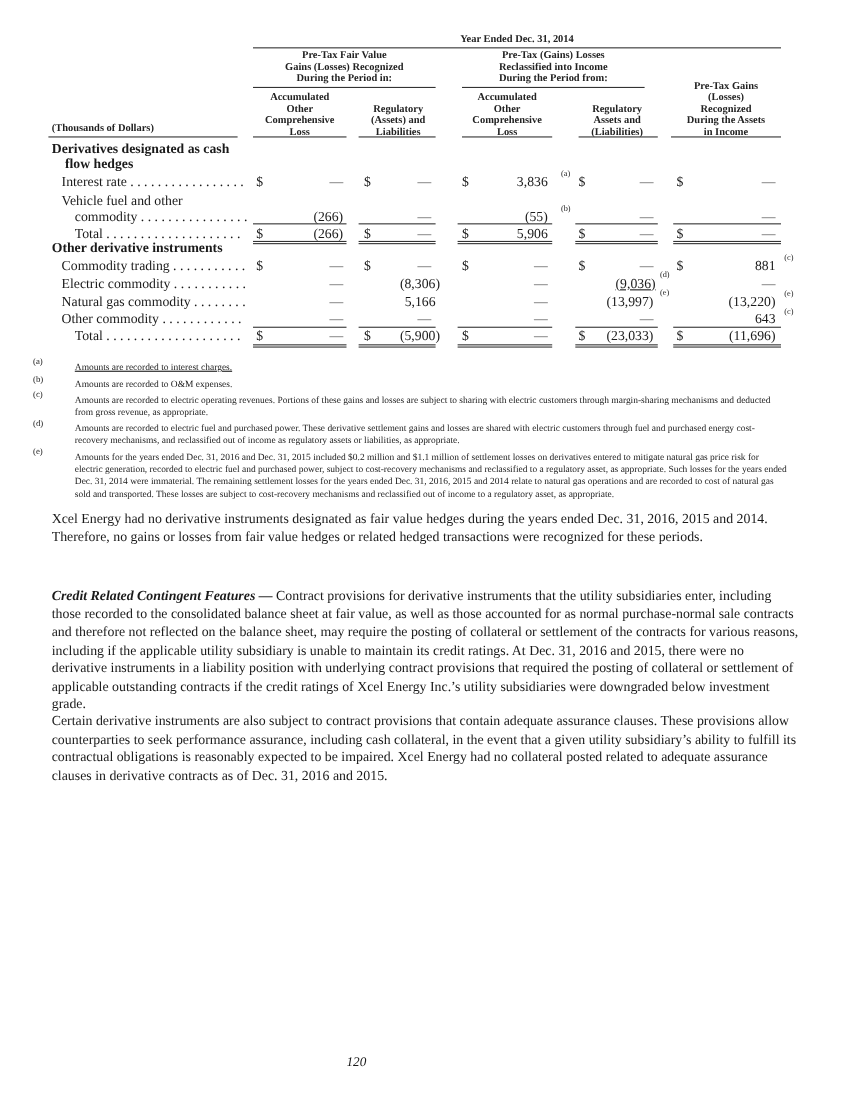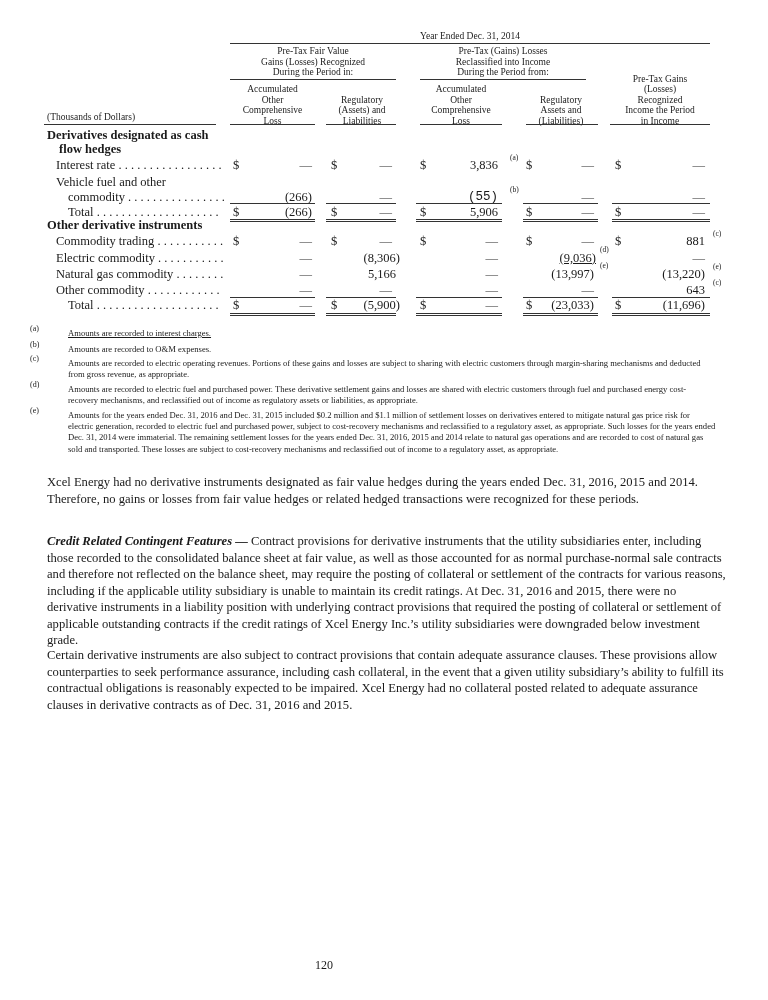--- a/index.html
+++ b/index.html
@@ -4,21 +4,21 @@
   <style>
     html, body { margin: 0; padding: 0; background: #ffffff; }
     body {
       width: 768px; height: 1000px; position: relative; overflow: hidden;
       font-family: "Liberation Serif", "DejaVu Serif", serif;
       color: #1a1a1a;
     }
     .page { position: absolute; left: 0; top: 0; width: 768px; height: 1000px; }
 
     
-    .hdr { position: absolute; font-weight: normal; font-size: 9.5px; line-height: 10.5px; text-align: center; color: #222; }
+    .hdr { position: absolute; font-weight: bold; font-size: 9.5px; line-height: 10.5px; text-align: center; color: #222; }
     .rule { position: absolute; height: 0; border-top: 1.6px solid #333; }
     .rule.thin { border-top-width: 1px; }
     .rule.dbl { border-top: 3px double #333; height: 0; }
 
     
     .row { position: absolute; left: 0; width: 764px; height: 16px; font-size: 12.5px; line-height: 16px; }
     .lbl { position: absolute; left: 56px; white-space: nowrap; }
     .lbl.indent2 { left: 68px; }
     .lbl.total { left: 68px; }
     .section { position: absolute; left: 47px; font-weight: bold; font-size: 12.5px; line-height: 14px; }
@@ -28,21 +28,21 @@
     .sup { position: absolute; font-size: 7.5px; line-height: 8px; }
 
     
     .fn-mark { position: absolute; left: 30px; font-size: 8px; line-height: 9px; }
     .fn-text { position: absolute; left: 68px; width: 648px; font-size: 8.6px; line-height: 11.2px; }
 
     
     .para { position: absolute; left: 47px; width: 680px; font-size: 12.6px; line-height: 16.5px; }
     .para .lead { font-weight: bold; font-style: italic; }
 
-    .page-num { position: absolute; left: 0; width: 648px; top: 958px; text-align: center; font-size: 12px; }
+    .page-num { position: absolute; left: 0; width: 648px; top: 958px; text-align: center; font-size: 12px; font-style: italic; }
   </style>
 </head>
 <body>
 
 <div class="page">
 
   <div class="hdr" style="left:230px;width:480px;top:31px;">Year Ended Dec. 31, 2014</div>
   <div class="rule" style="left:230px;width:480px;top:43px;"></div>
 
   <div class="hdr" style="left:230px;width:166px;top:46px;">
@@ -80,21 +80,21 @@
   </div>
   <div class="hdr" style="left:525px;width:72px;top:94.5px;">
     <div>Regulatory</div>
     <div>Assets and</div>
     <div>(Liabilities)</div>
   </div>
   <div class="hdr" style="left:610px;width:100px;top:73.5px;">
     <div>Pre-Tax Gains</div>
     <div>(Losses)</div>
     <div>Recognized</div>
-    <div>Income the Period</div>
+    <div>During the Assets</div>
     <div>in Income</div>
   </div>
 
   <div class="rule" style="left:44px;width:172px;top:124px;"></div>
   <div class="rule" style="left:230px;width:85px;top:124px;"></div>
   <div class="rule" style="left:326px;width:70px;top:124px;"></div>
   <div class="rule" style="left:420px;width:82px;top:124px;"></div>
   <div class="rule" style="left:526px;width:72px;top:124px;"></div>
   <div class="rule" style="left:610px;width:100px;top:124px;"></div>
 
@@ -118,21 +118,21 @@
     <span class="num dash" style="right:59px;">—</span>
   </div>
 
   <div class="row" style="top:174px;">
     <span class="lbl">Vehicle fuel and other</span>
   </div>
   <div class="row" style="top:189px;">
     <span class="lbl indent2">commodity . . . . . . . . . . . . . . . .</span>
     <span class="num" style="right:452px;">(266)</span>
     <span class="num dash" style="right:372px;">—</span>
-    <span class="num" style="right:266px;font-family:Liberation Mono, monospace;">(55)</span>
+    <span class="num" style="right:266px;">(55)</span>
     <span class="sup" style="left:510px;top:-3px;">(b)</span>
     <span class="num dash" style="right:170px;">—</span>
     <span class="num dash" style="right:59px;">—</span>
   </div>
   <div class="rule thin" style="left:230px;width:85px;top:203px;"></div>
   <div class="rule thin" style="left:326px;width:70px;top:203px;"></div>
   <div class="rule thin" style="left:416px;width:86px;top:203px;"></div>
   <div class="rule thin" style="left:523px;width:75px;top:203px;"></div>
   <div class="rule thin" style="left:612px;width:98px;top:203px;"></div>
 
@@ -239,21 +239,21 @@
     <span class="fn-mark" style="top:354px;">(c)</span>
     <div class="fn-text" style="top:358px;">Amounts are recorded to electric operating revenues.  Portions of these gains and losses are subject to sharing with electric customers through margin-sharing mechanisms and deducted from gross revenue, as appropriate.</div>
 
     <span class="fn-mark" style="top:380px;">(d)</span>
     <div class="fn-text" style="top:384px;">Amounts are recorded to electric fuel and purchased power.  These derivative settlement gains and losses are shared with electric customers through fuel and purchased energy cost-recovery mechanisms, and reclassified out of income as regulatory assets or liabilities, as appropriate.</div>
 
     <span class="fn-mark" style="top:406px;">(e)</span>
     <div class="fn-text" style="top:410px;">Amounts for the years ended Dec. 31, 2016 and Dec. 31, 2015 included $0.2 million and $1.1 million of settlement losses on derivatives entered to mitigate natural gas price risk for electric generation, recorded to electric fuel and purchased power, subject to cost-recovery mechanisms and reclassified to a regulatory asset, as appropriate.  Such losses for the years ended Dec. 31, 2014 were immaterial.  The remaining settlement losses for the years ended Dec. 31, 2016, 2015 and 2014 relate to natural gas operations and are recorded to cost of natural gas sold and transported.  These losses are subject to cost-recovery mechanisms and reclassified out of income to a regulatory asset, as appropriate.</div>
   </div>
 
-  <div class="para" style="top:474px;">
+  <div class="para" style="top:463px;">
     <span>Xcel Energy had no derivative instruments designated as fair value hedges during the years ended Dec. 31, 2016, 2015 and 2014. Therefore, no gains or losses from fair value hedges or related hedged transactions were recognized for these periods.</span>
   </div>
 
   <div class="para" style="top:533px;">
     <span class="lead">Credit Related Contingent Features —</span><span> Contract provisions for derivative instruments that the utility subsidiaries enter, including those recorded to the consolidated balance sheet at fair value, as well as those accounted for as normal purchase-normal sale contracts and therefore not reflected on the balance sheet, may require the posting of collateral or settlement of the contracts for various reasons, including if the applicable utility subsidiary is unable to maintain its credit ratings.  At Dec. 31, 2016 and 2015, there were no derivative instruments in a liability position with underlying contract provisions that required the posting of collateral or settlement of applicable outstanding contracts if the credit ratings of Xcel Energy Inc.’s utility subsidiaries were downgraded below investment grade.</span>
   </div>
 
   <div class="para" style="top:647px;">
     <span>Certain derivative instruments are also subject to contract provisions that contain adequate assurance clauses.  These provisions allow counterparties to seek performance assurance, including cash collateral, in the event that a given utility subsidiary’s ability to fulfill its contractual obligations is reasonably expected to be impaired.  Xcel Energy had no collateral posted related to adequate assurance clauses in derivative contracts as of Dec. 31, 2016 and 2015.</span>
   </div>

